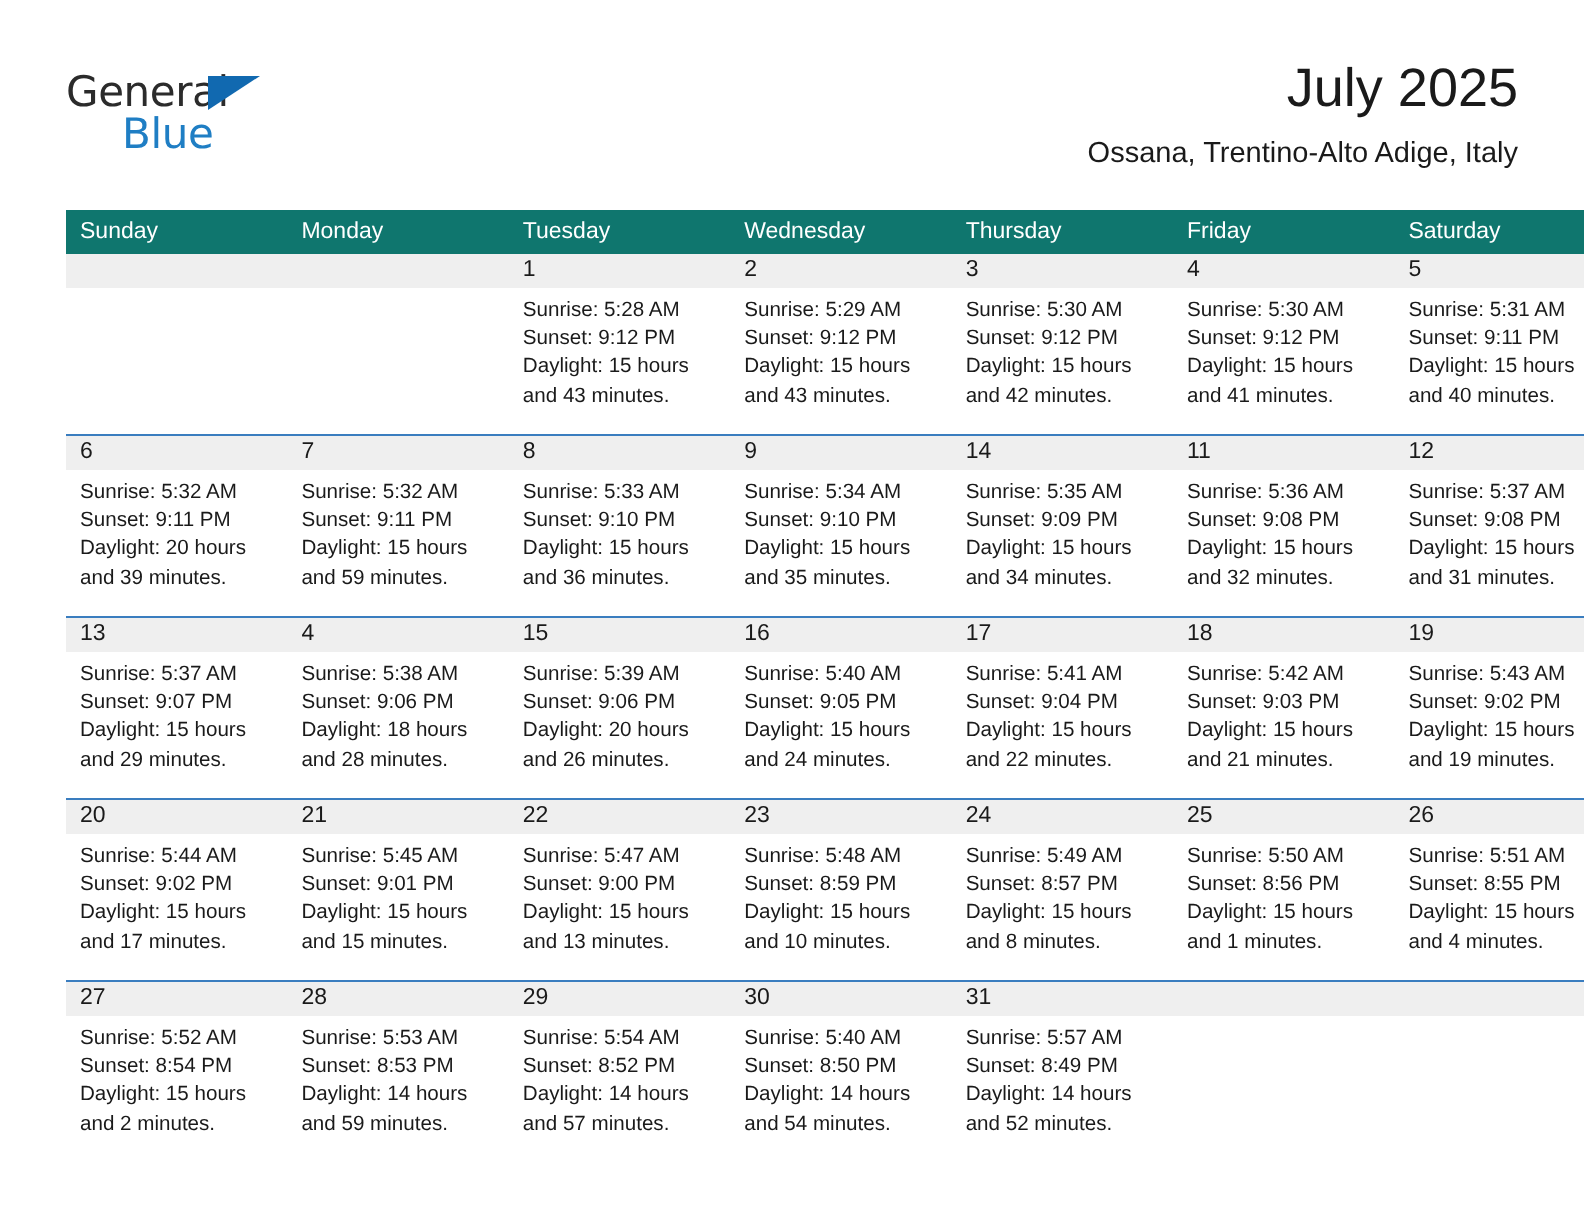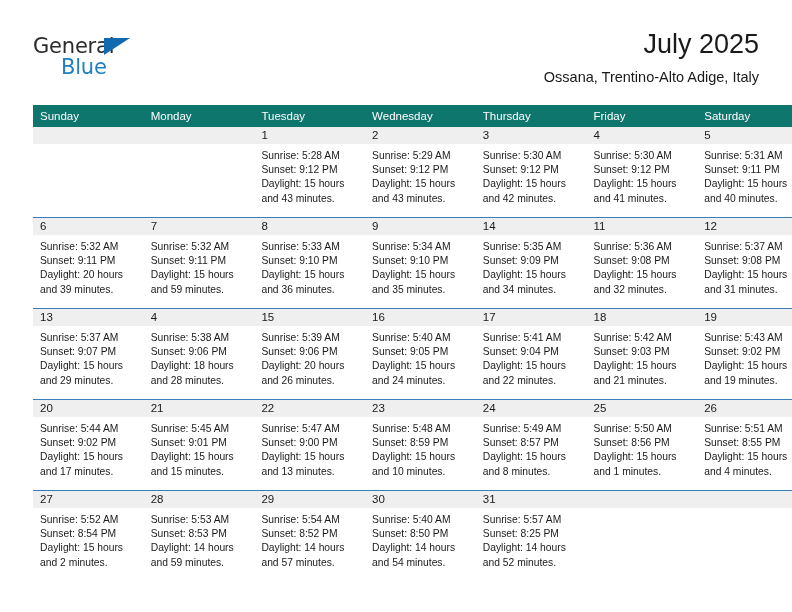--- a/index.html
+++ b/index.html
@@ -420,21 +420,21 @@
             <div class="cell-body">
               <div>Sunrise: 5:40 AM</div>
               <div>Sunset: 8:50 PM</div>
               <div class="daylight-line">Daylight: 14 hours and 54 minutes.</div>
             </div>
           </td>
           <td class="">
             <div class="daynum-band">31</div>
             <div class="cell-body">
               <div>Sunrise: 5:57 AM</div>
-              <div>Sunset: 8:25 PM</div>
+              <div>Sunset: 8:49 PM</div>
               <div class="daylight-line">Daylight: 14 hours and 52 minutes.</div>
             </div>
           </td>
           <td class="empty">
             <div class="daynum-band"></div>
             <div class="cell-body"></div>
           </td>
           <td class="empty">
             <div class="daynum-band"></div>
             <div class="cell-body"></div>

